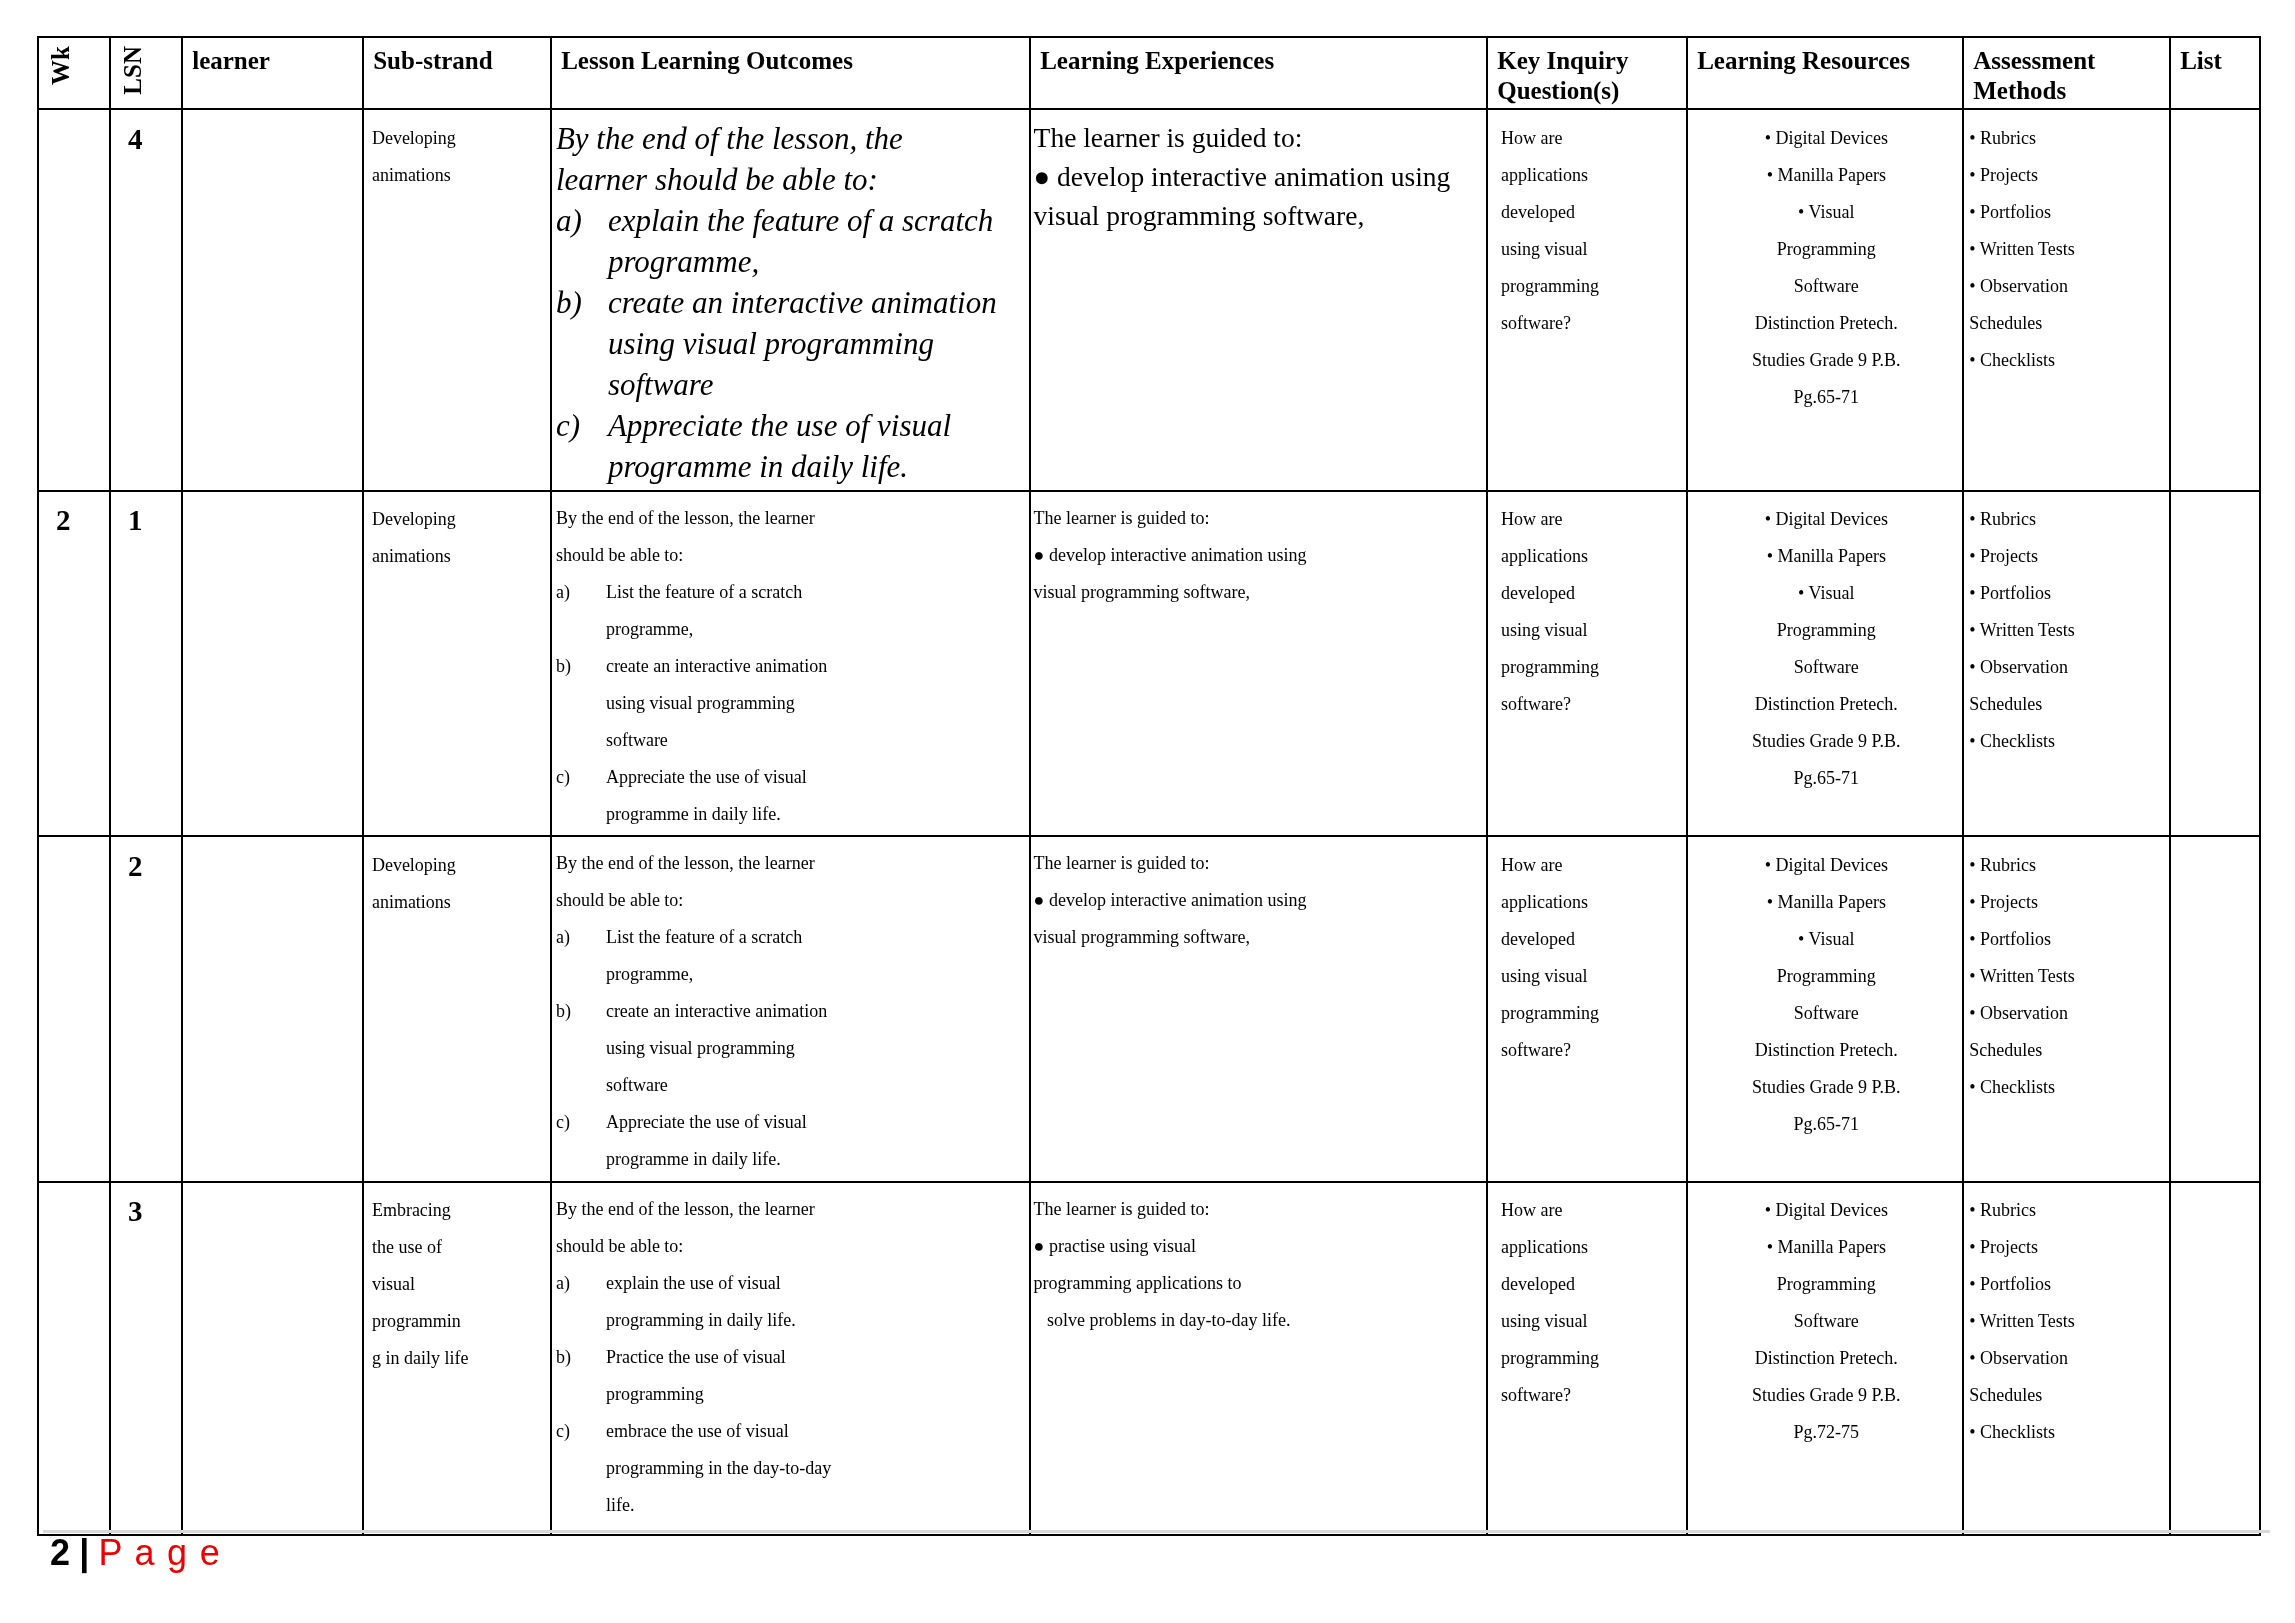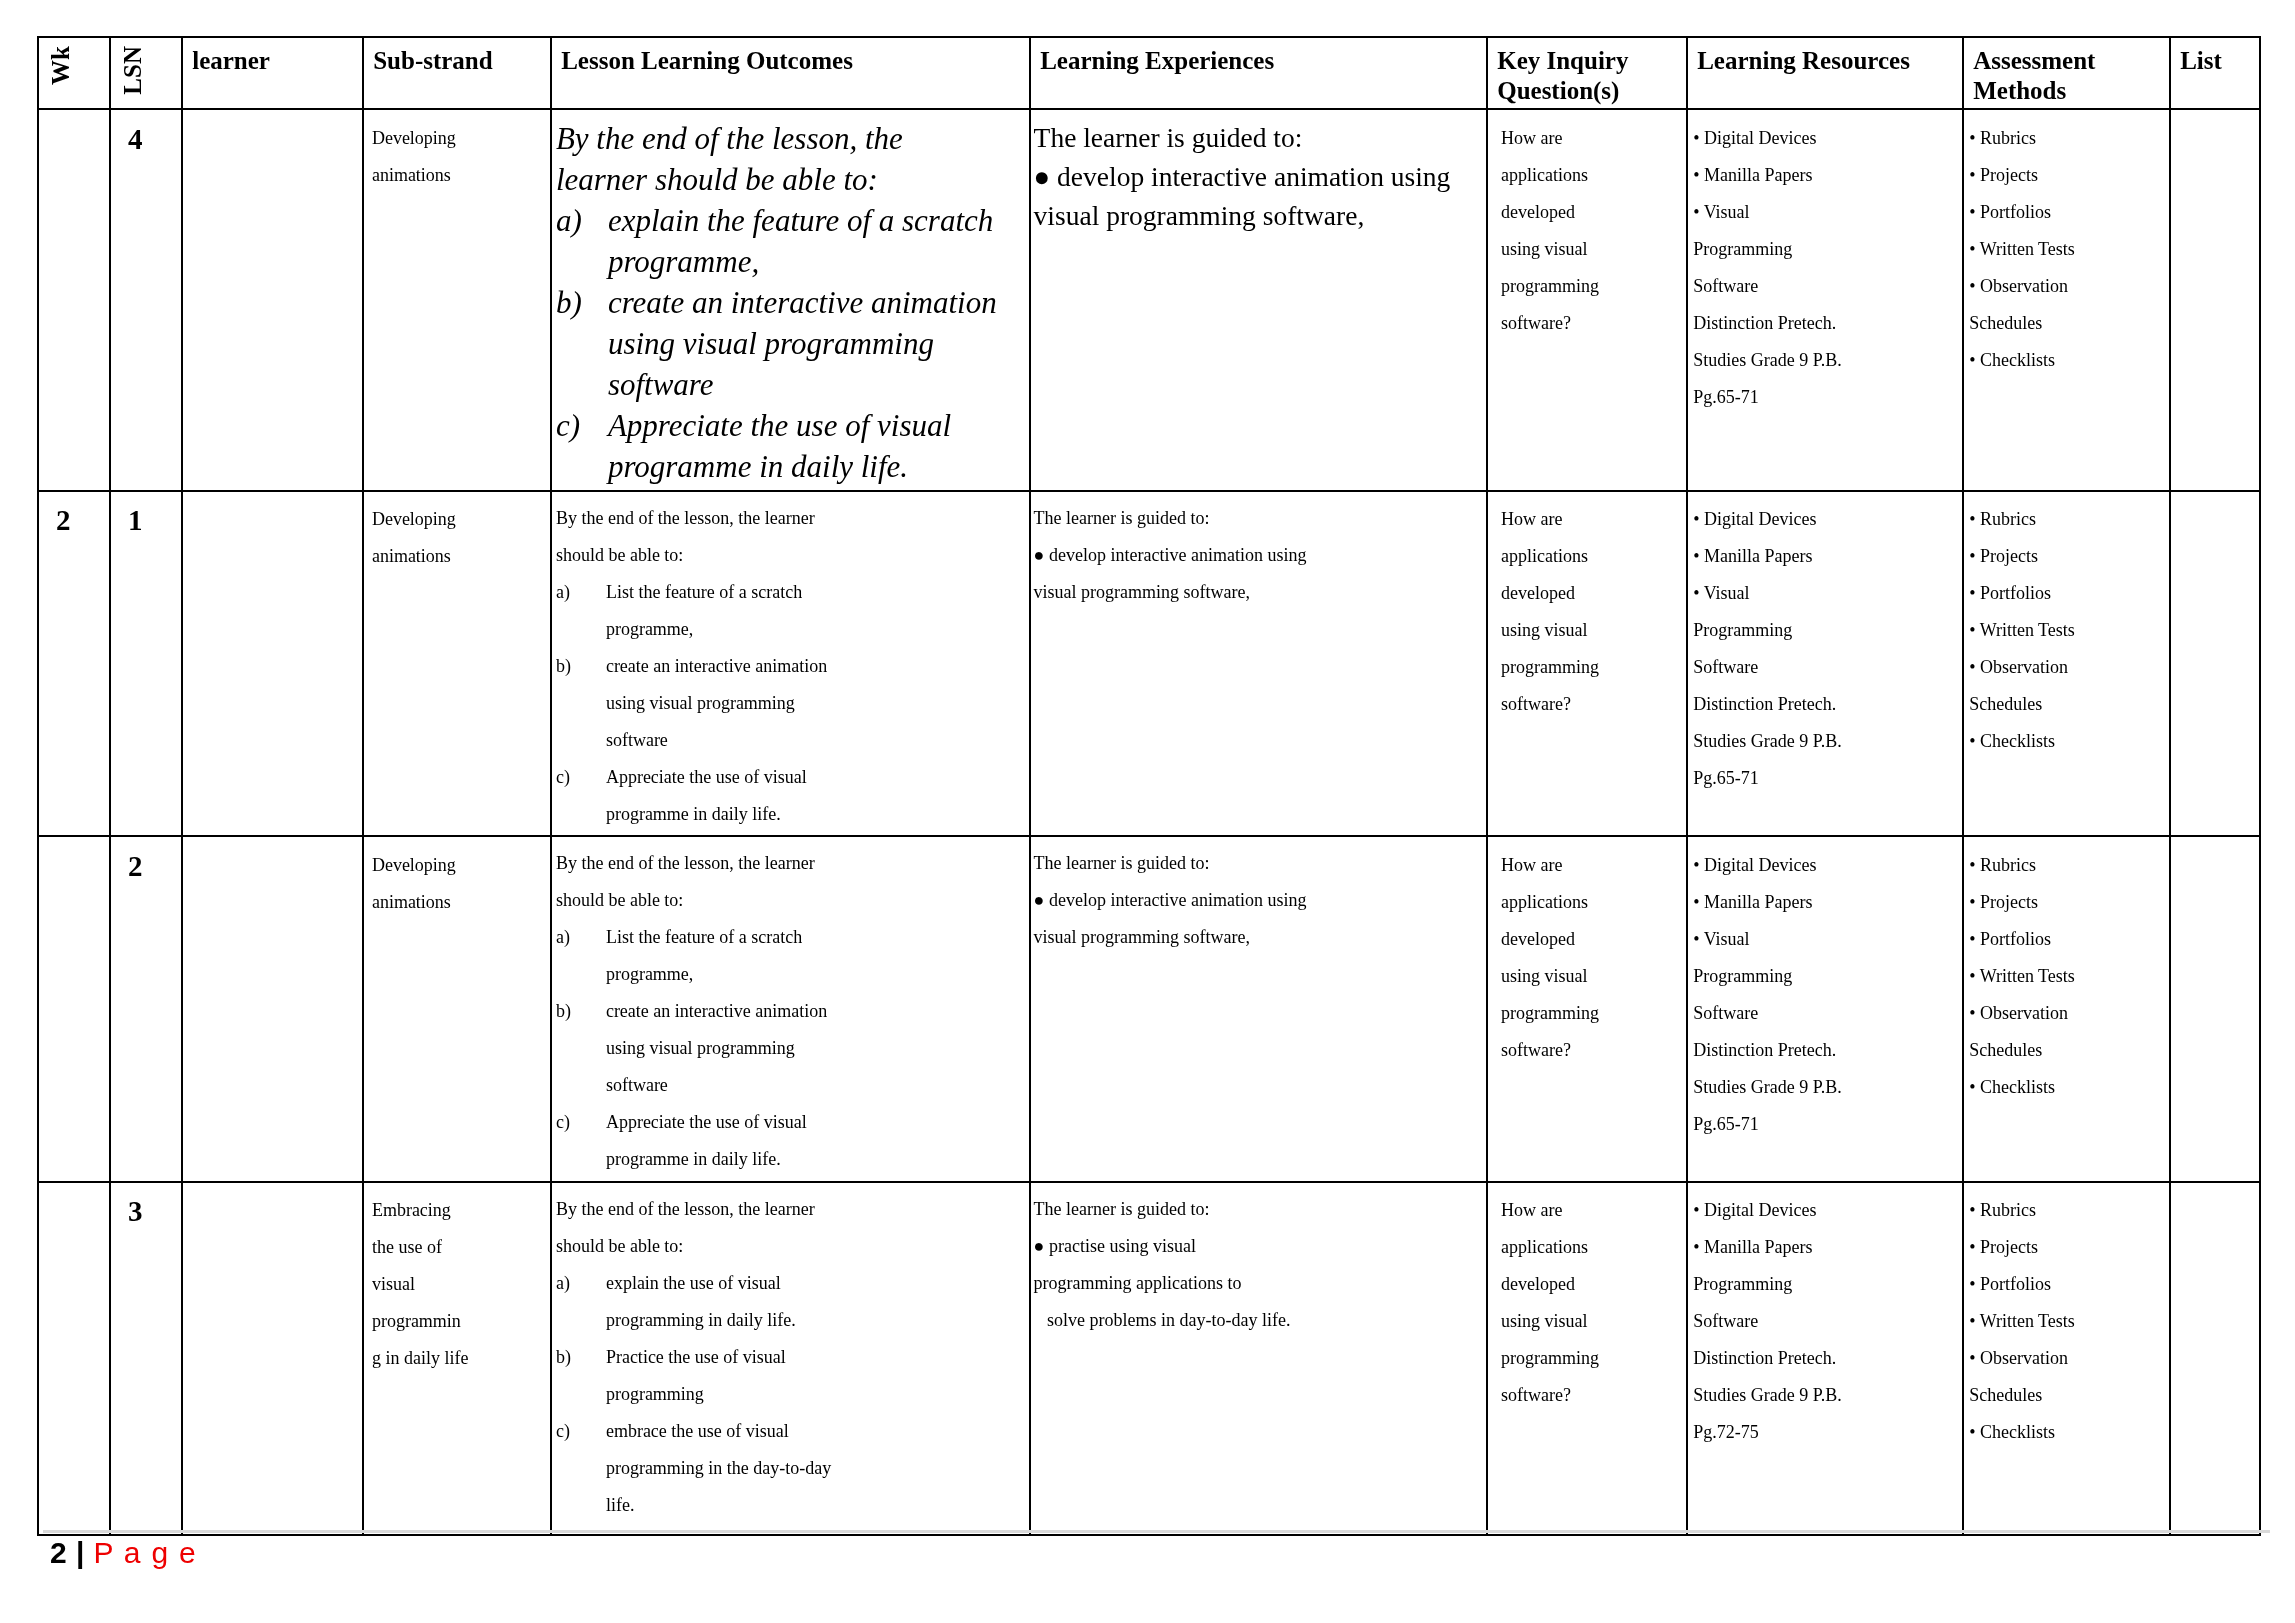--- a/index.html
+++ b/index.html
@@ -50,21 +50,21 @@
   }
   
   td { font-size: 18px; line-height: 37px; }
   td.c-wk      { padding: 10.5px 2.6px 2.6px 17px; font-weight: 700; font-size: 29px; }
   td.c-lsn     { padding: 10.5px 2.6px 2.6px 17px; font-weight: 700; font-size: 29px; }
   td.c-strand  { padding: 9.2px 2.6px 2.6px 7.9px; }
   td.c-sub     { padding: 9.2px 2.6px 2.6px 7.9px; }
   td.c-out     { padding: 7.9px 2.6px 2.6px 3.9px; }
   td.c-exp     { padding: 7.9px 2.6px 2.6px 2.6px; }
   td.c-kiq     { padding: 9.2px 2.6px 2.6px 13px; }
-  td.c-res     { padding: 9.2px 2.6px 2.6px 5.2px; }
+  td.c-res     { padding: 9.2px 2.6px 2.6px 5.2px; text-align: center; }
   td.c-ass     { padding: 9.2px 2.6px 2.6px 5.2px; }
   td.c-refl    { padding: 9.2px 2.6px 2.6px 5.2px; }
   .pre { white-space: pre-wrap; }
   
   .o-intro { white-space: pre-wrap; }
   .o-item  { display: flex; }
   .o-lab   { flex: 0 0 50px; }
   .o-txt   { flex: 1 1 auto; white-space: pre-wrap; }
   
   tr.r1 td.c-out  { font-size: 31px; line-height: 41px; font-style: italic; }
@@ -76,21 +76,21 @@
     left: 43px;
     top: 1530px;
     width: 2227px;
     height: 3.3px;
   }
   .footer {
     position: absolute;
     left: 50px;
     top: 1536px;
     font-family: "Liberation Sans", sans-serif;
-    font-size: 30px;
+    font-size: 36px;
     line-height: 34px;
     white-space: nowrap;
   }
   .footer .num { font-weight: 700; color: #000; }
   .footer .sep { font-weight: 700; color: #000; margin: 0 9.2px 0 9.2px; }
   .footer .plabel { letter-spacing: 1.3px; }
 </style>
 </head>
 <body>
 

